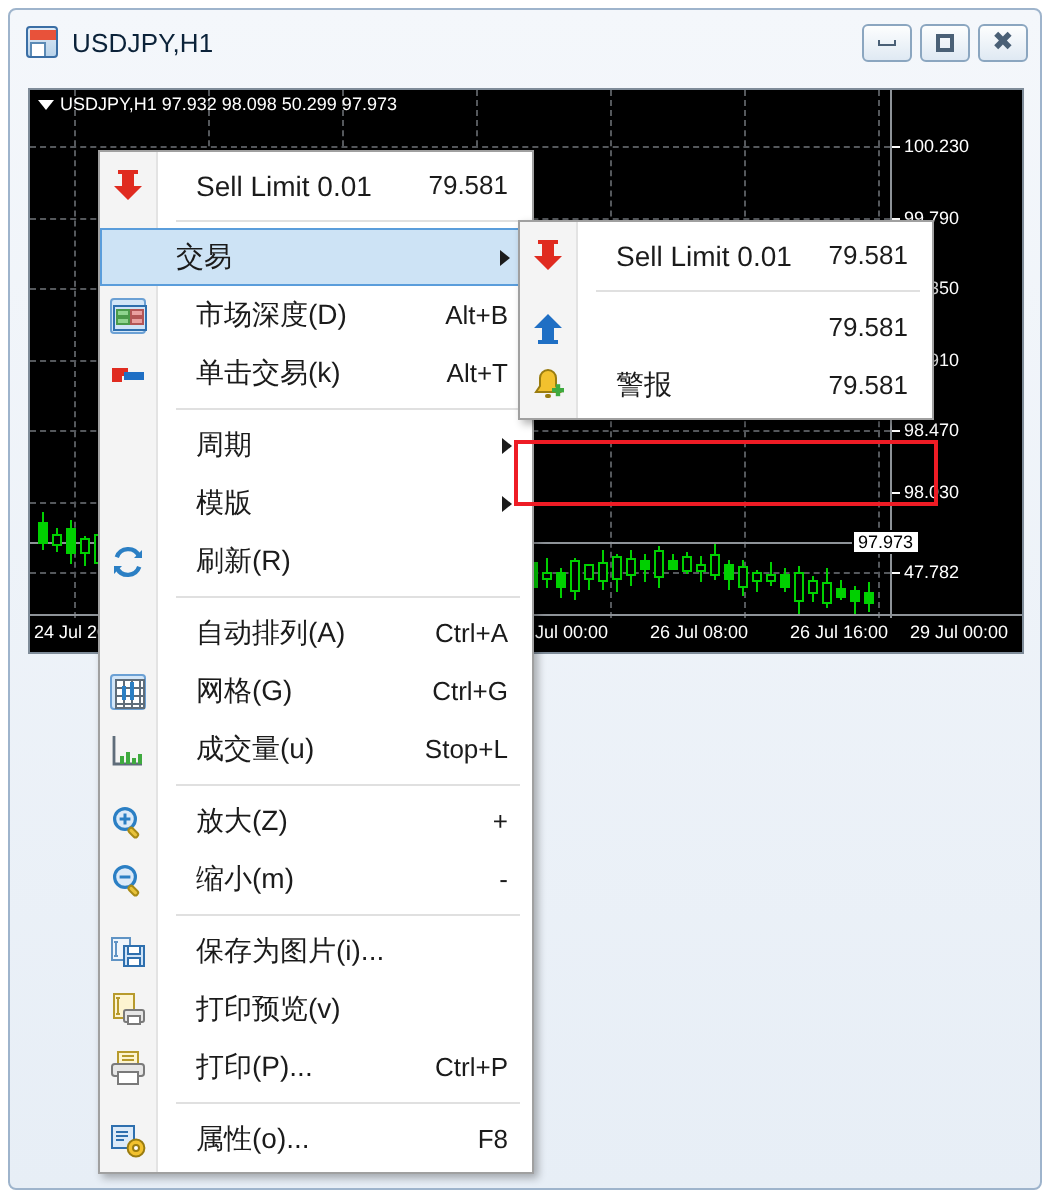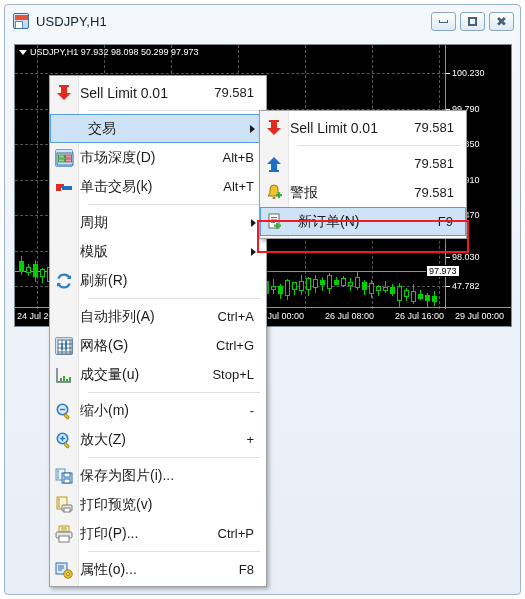--- a/index.html
+++ b/index.html
@@ -184,21 +184,21 @@
     padding-left: 28px;
     z-index: 2;
     font-size: 14px;
     color: #1b1b1b;
   }
   .mi .ico {
     position: absolute; left: 5px; top: 50%;
     transform: translateY(-50%);
     width: 18px; height: 18px;
   }
-  .mi .label { padding-left: 2px; white-space: nowrap; }
+  .mi .label { padding-left: 20px; white-space: nowrap; }
   .mi .accel {
     margin-left: auto; padding-right: 12px;
     font-size: 13px; color: #1b1b1b;
     white-space: nowrap;
   }
   .mi .arrow {
     margin-left: auto; padding-right: 10px;
     width: 0; height: 0;
     border-top: 4px solid transparent;
     border-bottom: 4px solid transparent;
@@ -521,21 +521,21 @@
           </div>
         </div>
     </div>
 
     <div id="price-axis">
         <div class="price-tick" style="top: 28px;">100.230</div>
         <div class="price-tick" style="top: 63.5px;">99.790</div>
         <div class="price-tick" style="top: 99px;">99.350</div>
         <div class="price-tick" style="top: 134.5px;">98.910</div>
         <div class="price-tick" style="top: 170px;">98.470</div>
-        <div class="price-tick" style="top: 212px;">98.030</div>
+        <div class="price-tick" style="top: 201px;">98.030</div>
         <div class="price-tick" style="top: 241px;">47.782</div>
         <div id="price-current" style="top: 225.5px;">97.973</div>
       </div>
     <div id="time-axis">
         <div class="time-tick" style="left: 2px;">24 Jul 201</div>
         <div class="time-tick" style="left: 192px;">:00</div>
         <div class="time-tick" style="left: 240px;">26 Jul 00:00</div>
         <div class="time-tick" style="left: 310px;">26 Jul 08:00</div>
         <div class="time-tick" style="left: 380px;">26 Jul 16:00</div>
         <div class="time-tick" style="left: 440px;">29 Jul 00:00</div>
@@ -630,37 +630,37 @@
           </svg>
         </span>
         <span class="label">成交量(u)</span>
         <span class="accel">Stop+L</span>
       </div>
       <div class="sep"></div>
       <div class="mi">
         <span class="ico">
           <svg viewBox="0 0 18 18">
             <circle cx="7.5" cy="7.5" r="5.2" fill="#dceaf8" stroke="#2b7fc4" stroke-width="1.6"></circle>
+            <path d="M7.5 4.8v5.4M4.8 7.5h5.4" stroke="#2b7fc4" stroke-width="1.5"></path>
+            <rect x="10.6" y="11.4" width="5.6" height="2.6" rx="1.2" transform="rotate(45 10.6 11.4)" fill="#e8c23a" stroke="#a88a15"></rect>
+          </svg>
+        </span>
+        <span class="label">放大(Z)</span>
+        <span class="accel">+</span>
+      </div>
+      <div class="mi">
+        <span class="ico">
+          <svg viewBox="0 0 18 18">
+            <circle cx="7.5" cy="7.5" r="5.2" fill="#dceaf8" stroke="#2b7fc4" stroke-width="1.6"></circle>
             <path d="M4.8 7.5h5.4" stroke="#2b7fc4" stroke-width="1.5"></path>
             <rect x="10.6" y="11.4" width="5.6" height="2.6" rx="1.2" transform="rotate(45 10.6 11.4)" fill="#e8c23a" stroke="#a88a15"></rect>
           </svg>
         </span>
         <span class="label">缩小(m)</span>
         <span class="accel">-</span>
-      </div>
-      <div class="mi">
-        <span class="ico">
-          <svg viewBox="0 0 18 18">
-            <circle cx="7.5" cy="7.5" r="5.2" fill="#dceaf8" stroke="#2b7fc4" stroke-width="1.6"></circle>
-            <path d="M7.5 4.8v5.4M4.8 7.5h5.4" stroke="#2b7fc4" stroke-width="1.5"></path>
-            <rect x="10.6" y="11.4" width="5.6" height="2.6" rx="1.2" transform="rotate(45 10.6 11.4)" fill="#e8c23a" stroke="#a88a15"></rect>
-          </svg>
-        </span>
-        <span class="label">放大(Z)</span>
-        <span class="accel">+</span>
       </div>
       <div class="sep"></div>
       <div class="mi">
         <span class="ico">
           <svg viewBox="0 0 18 18">
             <rect x="1" y="2" width="9" height="11" fill="#eef5fc" stroke="#5f93c4"></rect>
             <path d="M3 4v7M2 4h2M2 11h2" stroke="#5f93c4"></path>
             <rect x="7" y="6" width="10" height="10" fill="#cfe3f7" stroke="#2e6fae"></rect>
             <rect x="9" y="6" width="6" height="4" fill="#ffffff" stroke="#2e6fae"></rect>
             <rect x="9" y="12" width="6" height="4" fill="#ffffff" stroke="#2e6fae"></rect>
@@ -732,30 +732,16 @@
           <svg viewBox="0 0 18 18">
             <path d="M9 1a4 4 0 0 0-4 4v4l-2 3h12l-2-3V5a4 4 0 0 0-4-4z" fill="#f2c12e" stroke="#9a7c10"></path>
             <rect x="7.5" y="13" width="3" height="2" rx="1" fill="#9a7c10"></rect>
             <rect x="11" y="10" width="6" height="2.2" fill="#3faa3f"></rect>
             <rect x="12.9" y="8.1" width="2.2" height="6" fill="#3faa3f"></rect>
           </svg>
         </span>
         <span class="label">警报</span>
         <span class="accel">79.581</span>
       </div>
-      <div class="mi sel">
-        <span class="ico">
-          <svg viewBox="0 0 18 18">
-            <rect x="3" y="1" width="10" height="14" fill="#fdfdfd" stroke="#6b6b6b"></rect>
-            <rect x="5" y="4" width="6" height="1.2" fill="#7a7a7a"></rect>
-            <rect x="5" y="6.4" width="6" height="1.2" fill="#7a7a7a"></rect>
-            <rect x="5" y="8.8" width="4" height="1.2" fill="#7a7a7a"></rect>
-            <rect x="8" y="11.5" width="7" height="2.2" fill="#3faa3f"></rect>
-            <rect x="10" y="9.6" width="2.2" height="6" fill="#3faa3f"></rect>
-          </svg>
-        </span>
-        <span class="label">新订单(N)</span>
-        <span class="accel">F9</span>
-      </div>
     </div>
 
   <div id="annot-box"></div>
 </div>
 
 </body></html>

